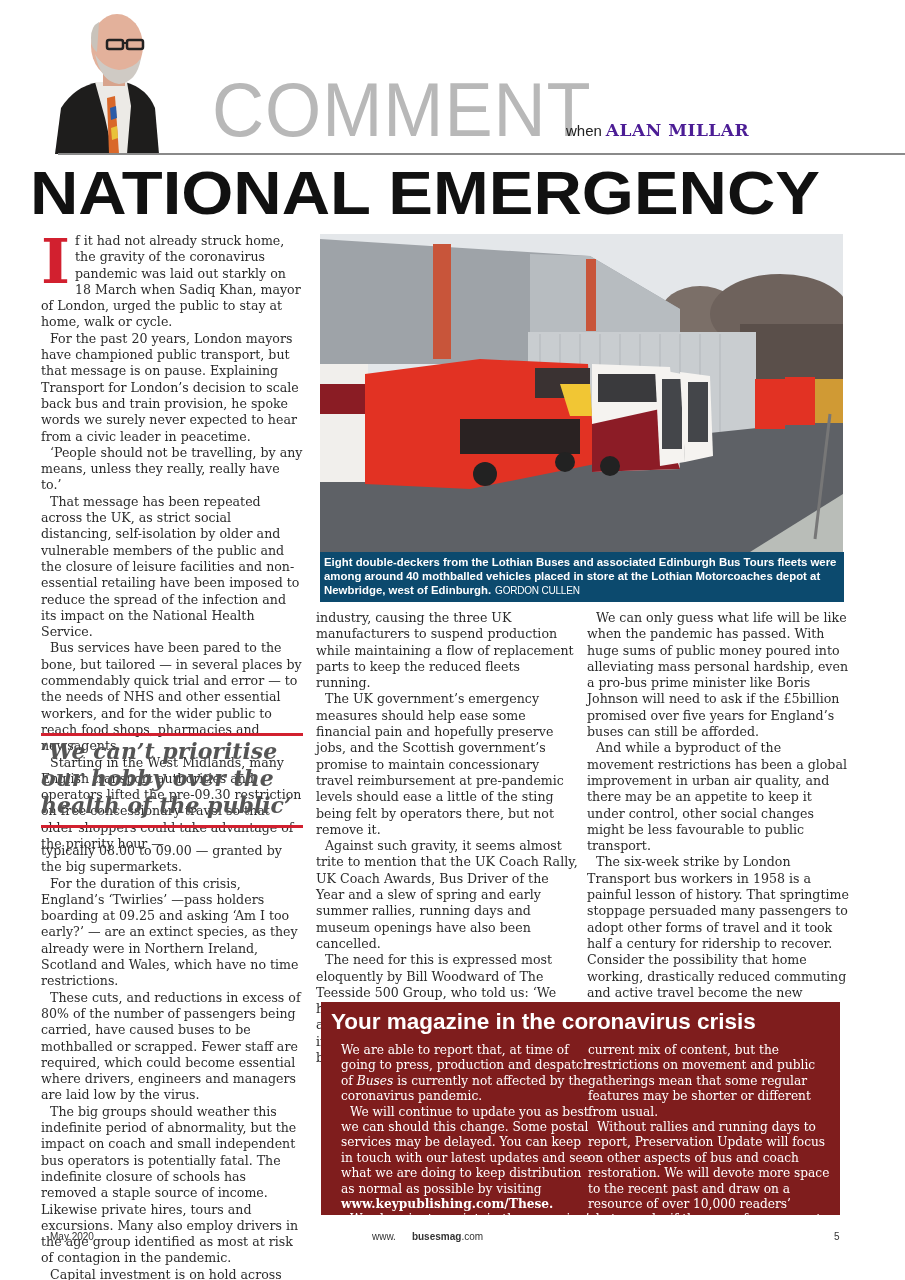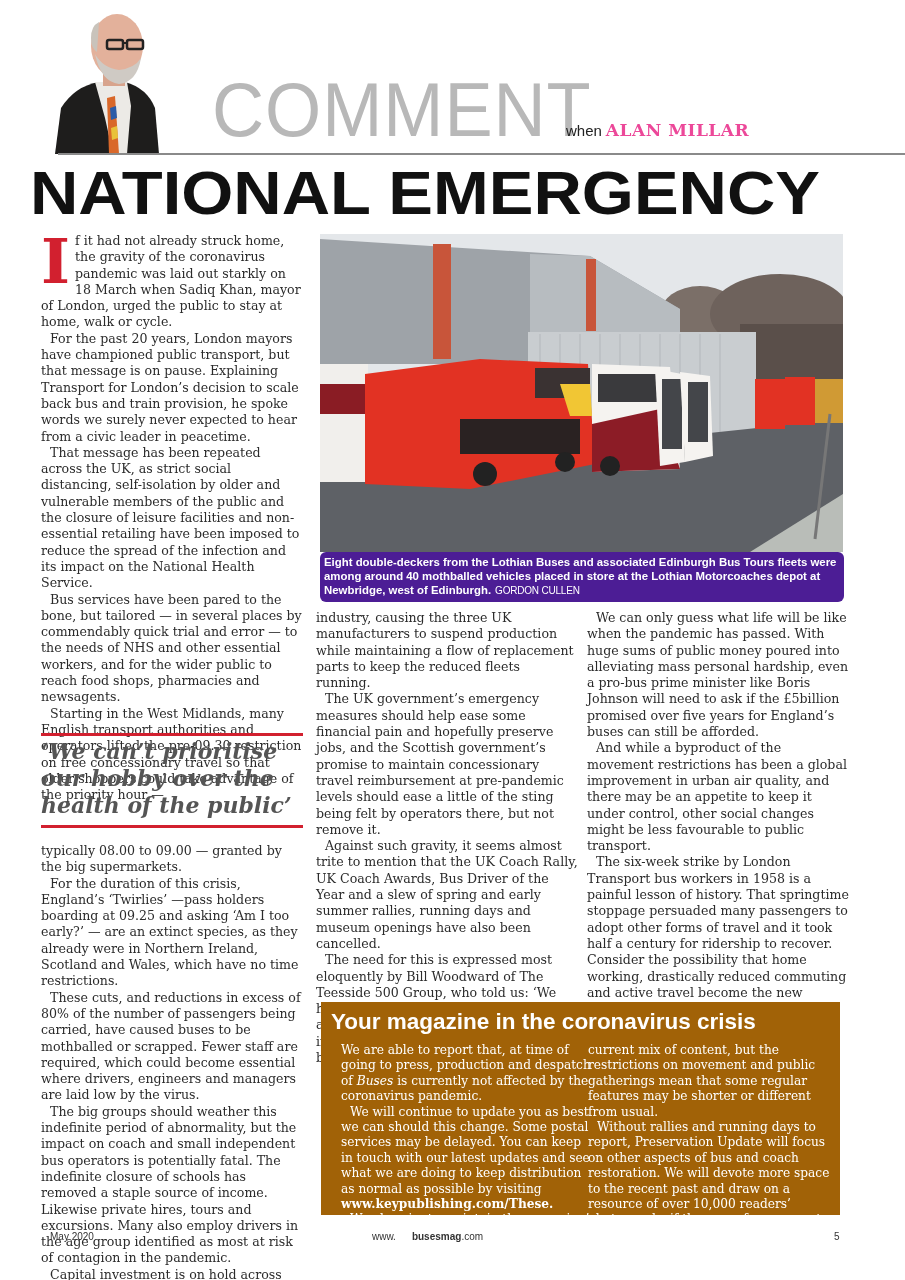--- a/index.html
+++ b/index.html
@@ -3,21 +3,21 @@
 <meta charset="utf-8">
 <style>
   html, body { margin: 0; padding: 0; background: #ffffff; }
   body { width: 905px; height: 1280px; position: relative; overflow: hidden; font-family: "DejaVu Serif", serif; color: #2a2a2a; }
   .abs { position: absolute; }
 
   
   #portrait { left: 55px; top: 8px; width: 110px; height: 146px; }
   #comment-word { left: 212px; top: 70px; font-family: "Liberation Sans", sans-serif; font-weight: 300; font-size: 76px; color: #b8b8b8; letter-spacing: 1px; line-height: 80px; transform: scaleX(0.95); transform-origin: left; }
   #with-byline { left: 566px; top: 120px; font-family: "Liberation Sans", sans-serif; font-size: 15px; color: #222; line-height: 20px; }
-  #with-byline .author { font-family: "DejaVu Serif", serif; font-weight: bold; color: #ec4899; font-size: 17px; letter-spacing: 0.5px; margin-left: 4px; }
+  #with-byline .author { font-family: "DejaVu Serif", serif; font-weight: bold; color: #4c1d95; font-size: 17px; letter-spacing: 0.5px; margin-left: 4px; }
   #header-rule { left: 58px; top: 153px; width: 847px; height: 2px; background: #8a8a8a; }
   #headline { left: 30px; top: 160px; font-family: "Liberation Sans", sans-serif; font-weight: 900; font-size: 62px; letter-spacing: 0px; color: #111; line-height: 66px; transform: scaleX(1.08); transform-origin: left; white-space: nowrap; }
 
   
   .col { font-size: 12.6px; line-height: 16.3px; color: #2b2b2b; }
   .col p { margin: 0; text-indent: 9px; }
   .col p.noindent { text-indent: 0; }
   #col1-top { left: 41px; top: 233px; width: 262px; }
   #col1-bottom { left: 41px; top: 843px; width: 262px; }
   #col2 { left: 316px; top: 610px; width: 262px; }
@@ -25,25 +25,25 @@
 
   .dropcap { float: left; font-family: "DejaVu Serif", serif; font-weight: 900; color: #d2202f; font-size: 62px; line-height: 56px; margin: 1px 6px 0 0; width: 28px; text-align: center; }
 
   
   #pullquote-top-rule { left: 41px; top: 733px; width: 262px; height: 3px; background: #d2202f; }
   #pullquote { left: 41px; top: 738px; width: 262px; font-family: "DejaVu Serif", serif; font-style: italic; font-weight: bold; font-size: 22px; line-height: 27px; color: #555; }
   #pullquote-bottom-rule { left: 41px; top: 825px; width: 262px; height: 3px; background: #d2202f; }
 
   
   #photo { left: 320px; top: 234px; width: 523px; height: 318px; overflow: hidden; background: #dfe3e7; }
-  #caption { left: 320px; top: 552px; width: 517px; background: #4c1d95; color: #fff; font-family: "Liberation Sans", sans-serif; font-weight: bold; font-size: 11.4px; line-height: 14px; padding: 3px 3px 4px 4px; border-radius: 6px; }
+  #caption { left: 320px; top: 552px; width: 517px; background: #0c4a6e; color: #fff; font-family: "Liberation Sans", sans-serif; font-weight: bold; font-size: 11.4px; line-height: 14px; padding: 3px 3px 4px 4px; }
   #caption .credit { font-weight: normal; font-size: 10px; margin-left: 4px; letter-spacing: -0.2px; }
 
   
-  #box { left: 321px; top: 1002px; width: 519px; height: 213px; background: #a16207; }
+  #box { left: 321px; top: 1002px; width: 519px; height: 213px; background: #7f1d1d; }
   #box-title { left: 10px; top: 6px; font-family: "Liberation Sans", sans-serif; font-weight: bold; font-size: 22.5px; color: #fff; line-height: 28px; white-space: nowrap; }
   .boxcol { color: #fff; font-size: 12.2px; line-height: 15.4px; top: 41px; width: 255px; }
   .boxcol p { margin: 0; text-indent: 9px; }
   .boxcol p.noindent { text-indent: 0; }
   #box-col1 { left: 20px; }
   #box-col2 { left: 267px; }
   .url { font-weight: bold; }
 
   .endmark { display: inline-block; width: 9px; height: 9px; background: #d2202f; margin-left: 4px; vertical-align: -1px; }
 
@@ -86,20 +86,21 @@
 <div id="with-byline" class="abs">
   <span>when</span><span class="author">ALAN MILLAR</span>
 </div>
 <div id="header-rule" class="abs"></div>
 <div id="headline" class="abs">NATIONAL EMERGENCY</div>
 
 <div id="col1-top" class="abs col">
   <span class="dropcap">I</span>
   <p class="noindent">f it had not already struck home, the gravity of the coronavirus pandemic was laid out starkly on 18 March when Sadiq Khan, mayor of London, urged the public to stay at home, walk or cycle.</p>
   <p>For the past 20 years, London mayors have championed public transport, but that message is on pause. Explaining Transport for London’s decision to scale back bus and train provision, he spoke words we surely never expected to hear from a civic leader in peacetime.</p>
+  <p>‘People should not be travelling, by any means, unless they really, really have to.’</p>
   <p>That message has been repeated across the UK, as strict social distancing, self-isolation by older and vulnerable members of the public and the closure of leisure facilities and non-essential retailing have been imposed to reduce the spread of the infection and its impact on the National Health Service.</p>
   <p>Bus services have been pared to the bone, but tailored — in several places by commendably quick trial and error — to the needs of NHS and other essential workers, and for the wider public to reach food shops, pharmacies and newsagents.</p>
   <p>Starting in the West Midlands, many English transport authorities and operators lifted the pre-09.30 restriction on free concessionary travel so that older shoppers could take advantage of the priority hour —</p>
 </div>
 
 <div id="pullquote-top-rule" class="abs"></div>
 <div id="pullquote" class="abs">‘We can’t prioritise our hobby over the health of the public’</div>
 <div id="pullquote-bottom-rule" class="abs"></div>
 
 <div id="col1-bottom" class="abs col">

